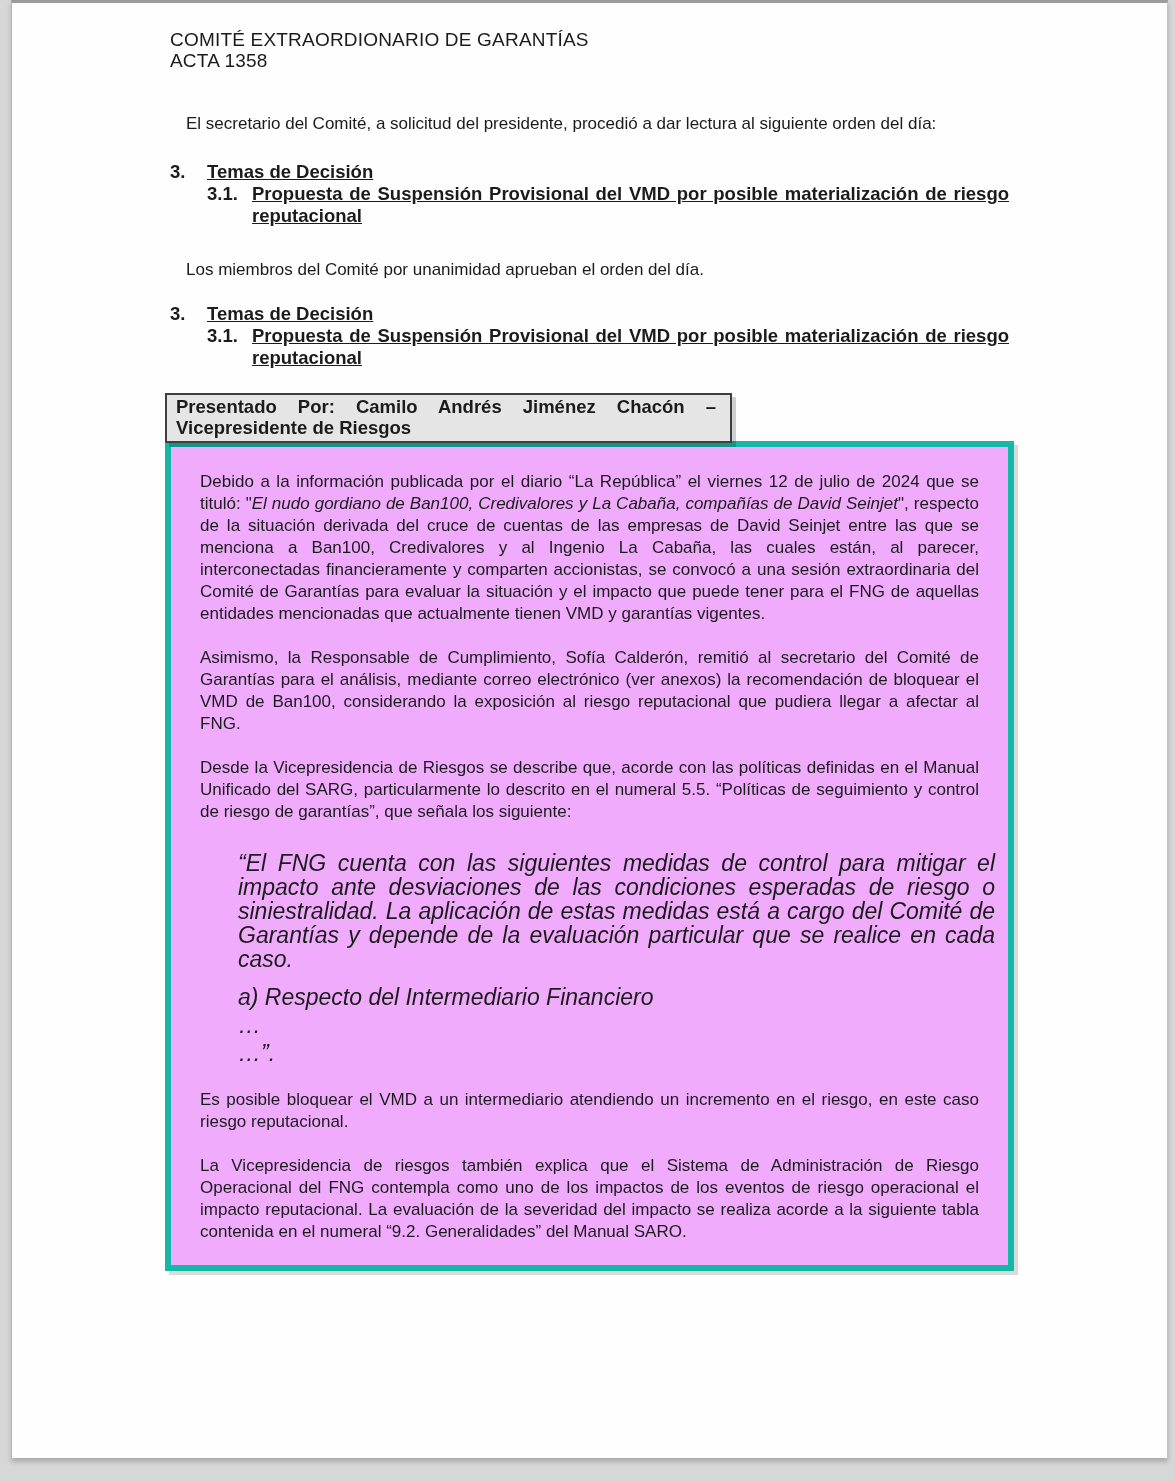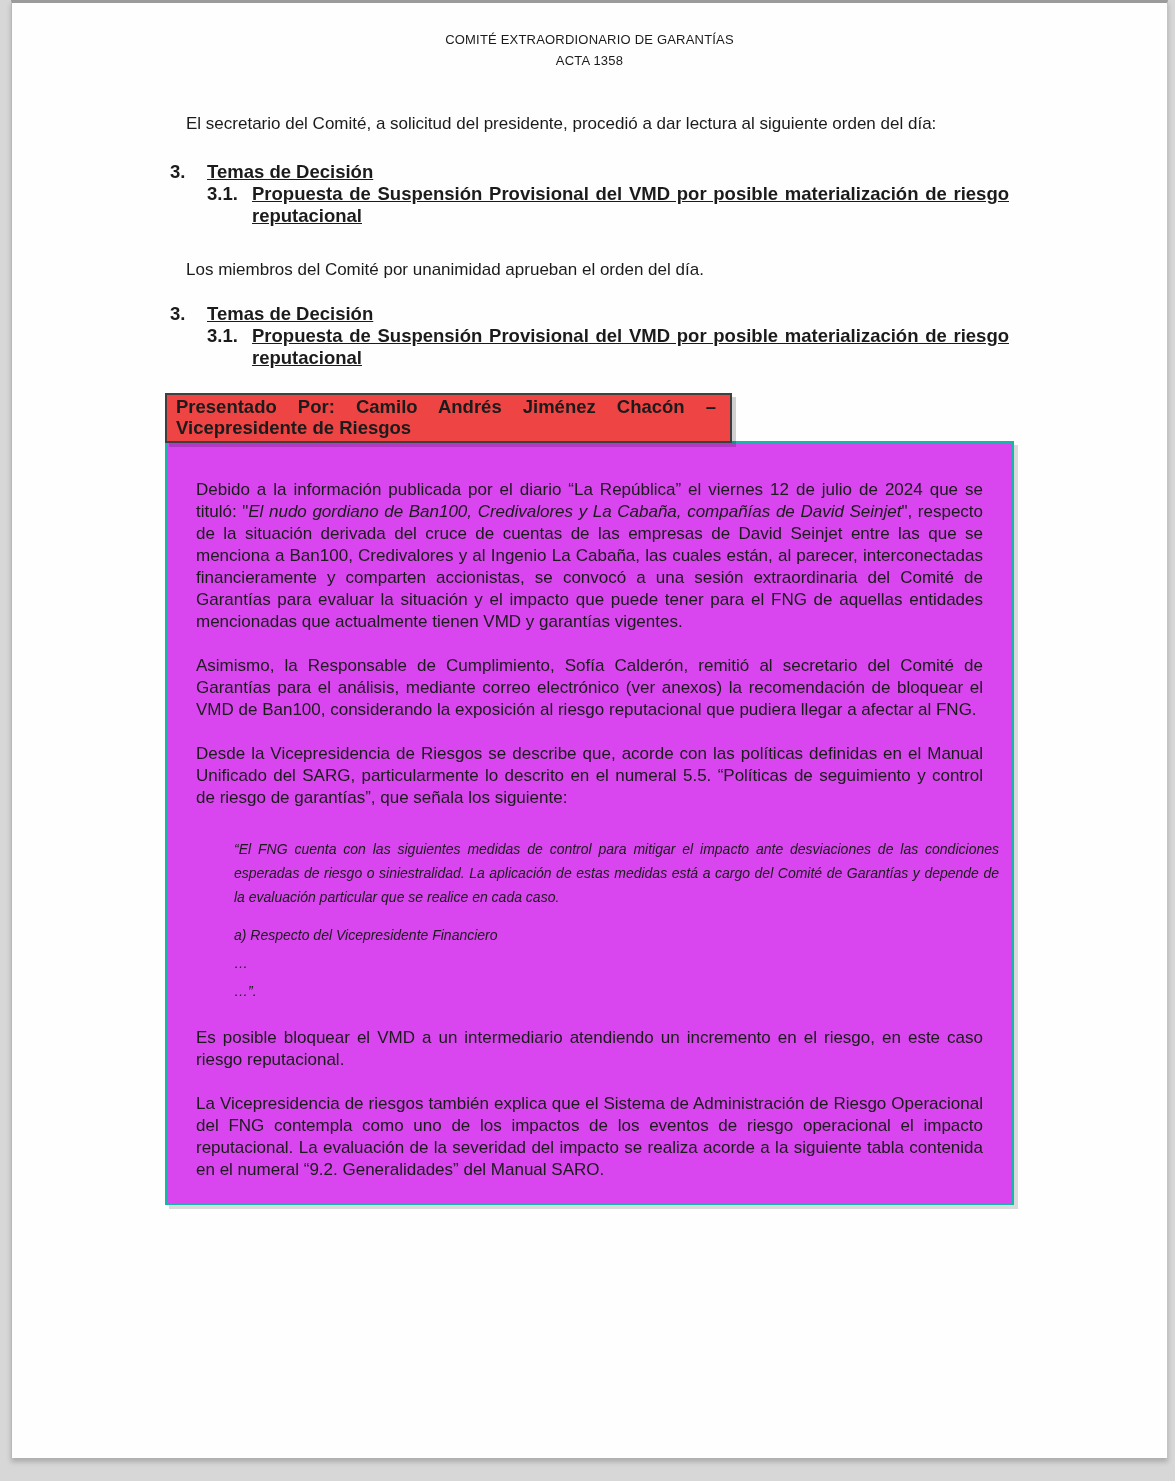--- a/index.html
+++ b/index.html
@@ -18,22 +18,22 @@
     width: 1157px; height: 1458px;
     box-sizing: border-box;
     background: #fefefe;
     border-top: 3px solid #9b9b9b;
     border-left: 1px solid #b8b8b8;
     border-right: 1px solid #c4c4c4;
     box-shadow: 0 4px 5px rgba(0,0,0,0.20);
     padding: 26px 158px 0 158px;
   }
   .doc-header {
-    text-align: center;
-    font-size: 13px;
+    text-align: left;
+    font-size: 19px;
     line-height: 21px;
     letter-spacing: 0.2px;
     margin-bottom: 42px;
   }
   .para {
     font-size: 17px;
     line-height: 22px;
     text-align: justify;
     margin: 16px;
   }
@@ -47,48 +47,48 @@
   .agenda-1 { margin-bottom: 32px; }
   .approval { margin-bottom: 22px; }
   .agenda-2 { margin-bottom: 24px; }
 
   .presented-box {
     position: relative;
     z-index: 2;
     box-sizing: border-box;
     width: 567px;
     margin-left: -5px;
-    background: #ef4444;
+    background: #e5e5e5;
     border: 2px solid #3f3f3f;
     box-shadow: 4px 4px 0 rgba(0,0,0,0.18);
     padding: 2px 14px 3px 9px;
     font-size: 18.5px;
     line-height: 20.5px;
   }
   .pp-line1 { text-align: justify; text-align-last: justify; font-weight: bold; }
   .pp-line2 { font-weight: bold; }
 
   .main-box {
     position: relative;
     z-index: 1;
     box-sizing: border-box;
     width: calc(100% + 10px);
     margin-left: -5px;
     margin-top: -2px;
-    background: #d946ef;
-    border: 2px solid #14b8a6;
+    background: #f0abfc;
+    border: 6px solid #14b8a6;
     box-shadow: 4px 4px 0 rgba(0,0,0,0.14);
-    padding: 20px 13px 22px 13px;
+    padding: 8px 13px 22px 13px;
   }
   .main-box .para { margin-bottom: 22px; }
   .main-box .para:last-child { margin-bottom: 0; }
   .para-p3 { margin-bottom: 28px !important; }
   .quote {
     font-style: italic;
-    font-size: 14px;
+    font-size: 23px;
     line-height: 24px;
     margin-left: 54px;
     margin-bottom: 24px;
   }
   .quote .q-para { text-align: justify; margin: 0 0 14px 0; }
   .quote .q-line { margin: 0 0 4px 0; }
   .quote .q-bullet { margin: 0 0 4px 83px; }
   .b { font-weight: bold; }
 </style>
 </head>
@@ -134,21 +134,21 @@
 
   <div class="main-box">
     <p class="para"><span>Debido a la información publicada por el diario “La República” el viernes 12 de julio de 2024  que se tituló: "</span><i>El nudo gordiano de Ban100, Credivalores y La Cabaña, compañías de David Seinjet</i><span>", respecto de la situación derivada del cruce de cuentas de las empresas de David Seinjet entre las que se menciona a Ban100, Credivalores y al Ingenio La Cabaña, las cuales están, al parecer, interconectadas financieramente y comparten accionistas, se convocó a una sesión extraordinaria del Comité de Garantías para evaluar la situación y el impacto que puede tener para el FNG de aquellas entidades mencionadas que actualmente tienen VMD y garantías vigentes.</span></p>
 
     <p class="para">Asimismo, la Responsable de Cumplimiento, Sofía Calderón, remitió al secretario del Comité de Garantías para el análisis, mediante correo electrónico (ver anexos) la recomendación de bloquear el VMD de Ban100, considerando la exposición al riesgo reputacional que pudiera llegar a afectar al FNG.</p>
 
     <p class="para para-p3">Desde la Vicepresidencia de Riesgos se describe que, acorde con las políticas definidas en el Manual Unificado del SARG, particularmente lo descrito en el numeral 5.5. “Políticas de seguimiento y control de riesgo de garantías”, que señala los siguiente:</p>
 
     <div class="quote">
       <p class="q-para">“El FNG cuenta con las siguientes medidas de control para mitigar el impacto ante desviaciones de las condiciones esperadas de riesgo o siniestralidad. La aplicación de estas medidas está a cargo del Comité de Garantías y depende de la evaluación particular que se realice en cada caso.</p>
-      <p class="q-line">a) Respecto del Vicepresidente Financiero</p>
+      <p class="q-line">a) Respecto del Intermediario Financiero</p>
       <p class="q-line">…</p>
       <p class="q-line">…”.</p>
     </div>
 
     <p class="para">Es posible bloquear el VMD a un intermediario atendiendo un incremento en el riesgo, en este caso riesgo reputacional.</p>
 
     <p class="para">La Vicepresidencia de riesgos también explica que el Sistema de Administración de Riesgo Operacional del FNG contempla como uno de los impactos de los eventos de riesgo operacional el impacto reputacional. La evaluación de la severidad del impacto se realiza acorde a la siguiente tabla contenida en el numeral “9.2. Generalidades” del Manual SARO.</p>
   </div>
 
 </div>

